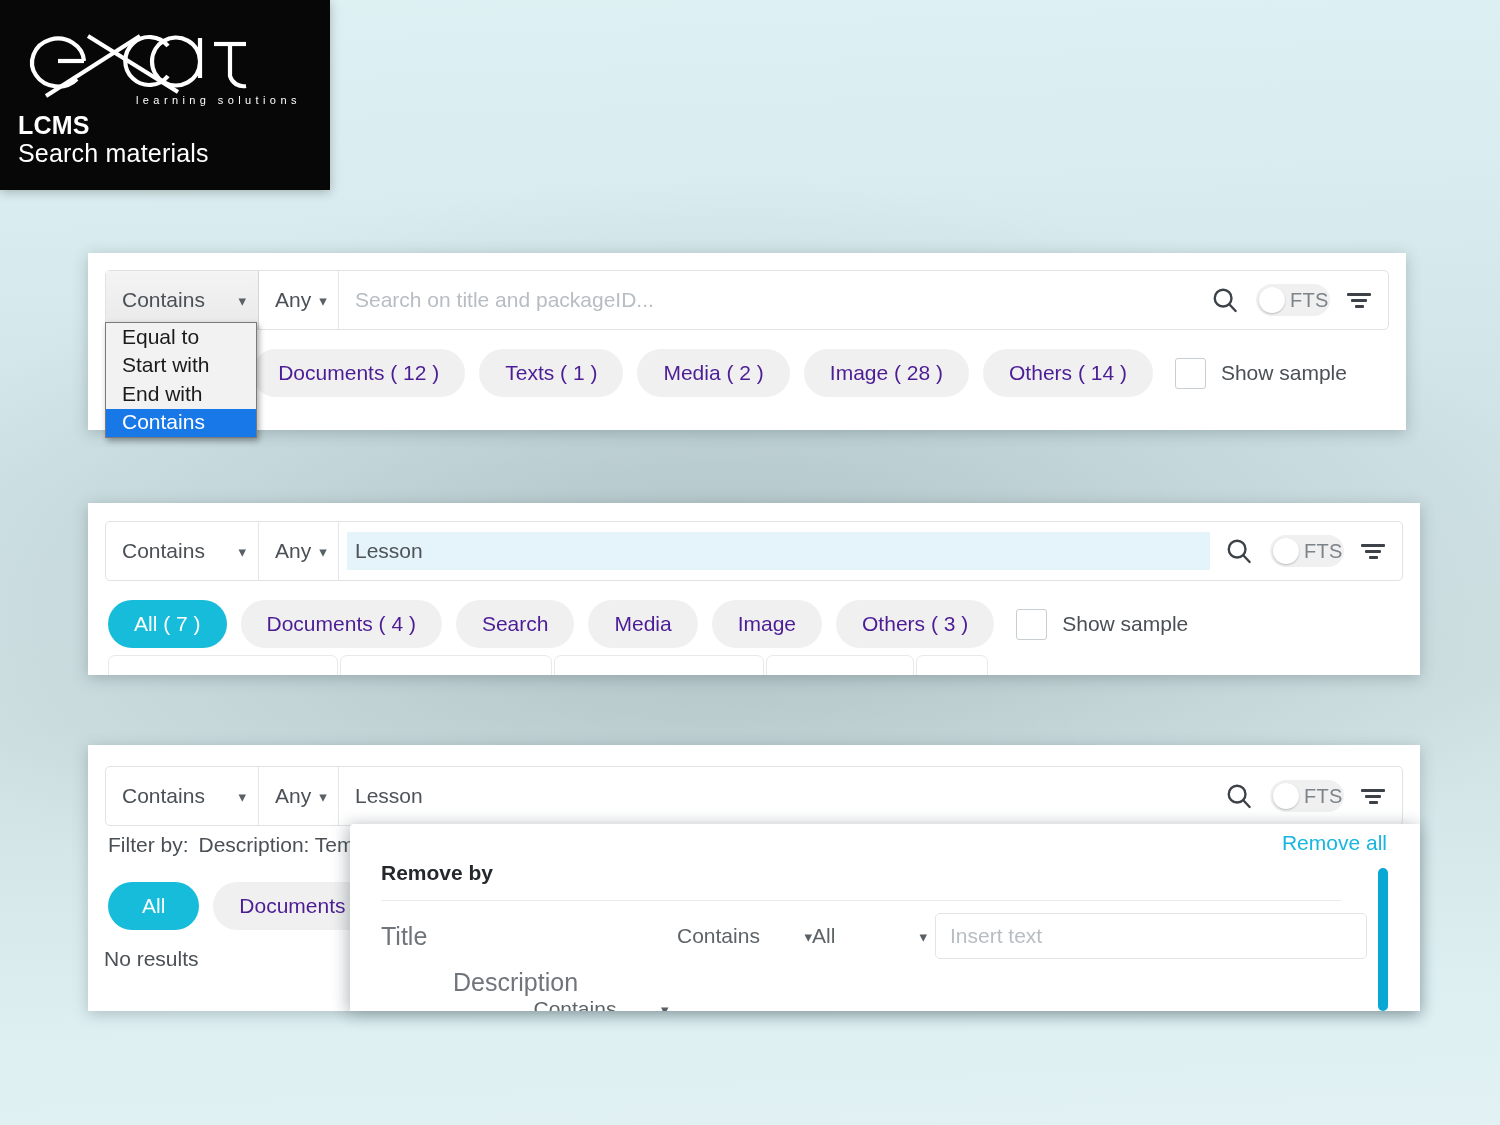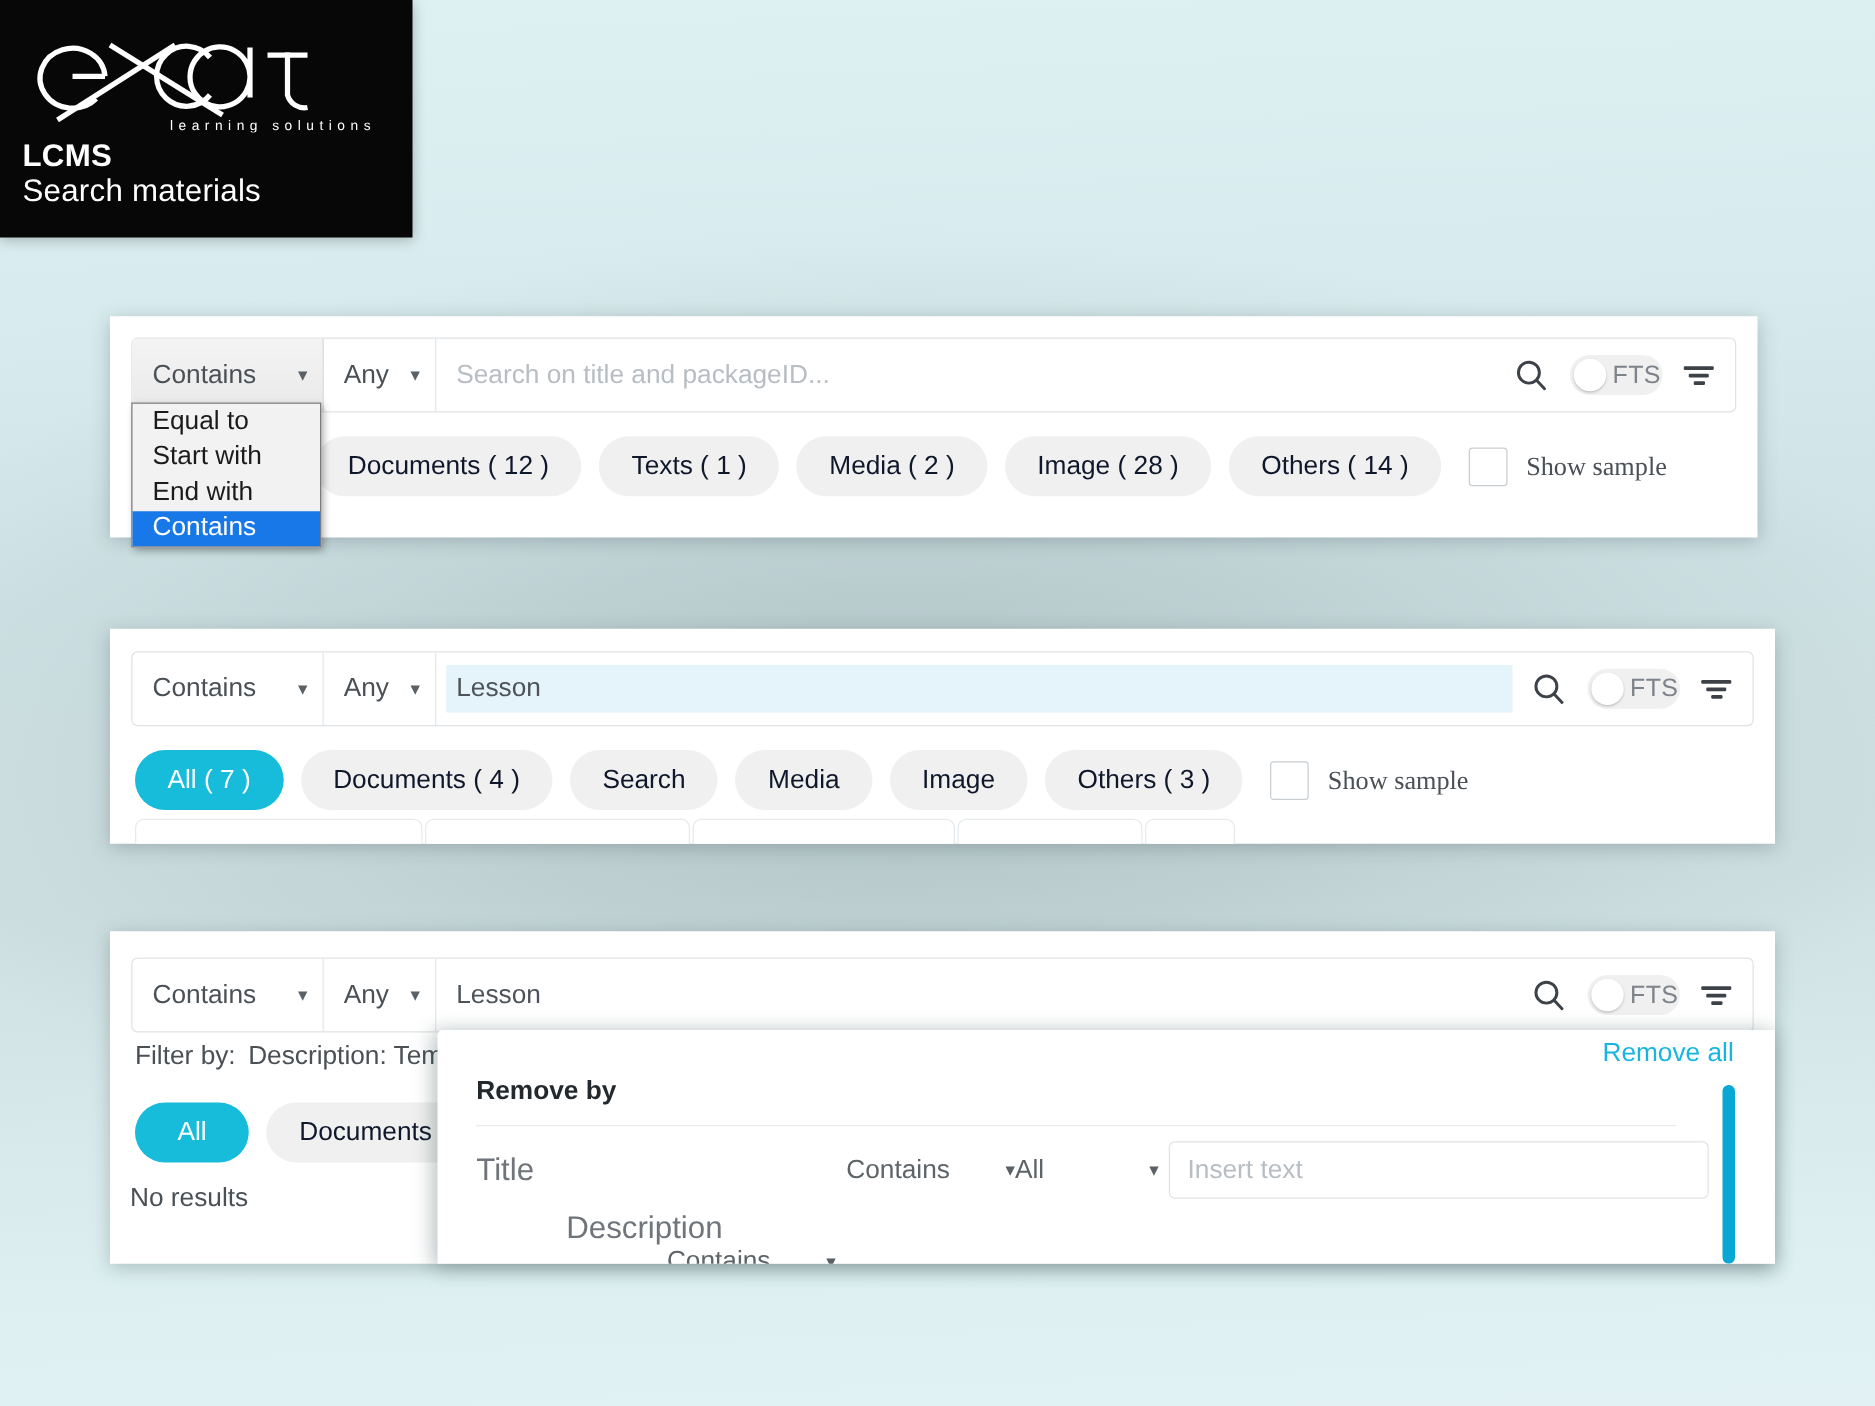--- a/index.html
+++ b/index.html
@@ -57,21 +57,21 @@
   .sel {
     display: flex; align-items: center; justify-content: space-between;
     padding: 0 12px 0 16px;
     border-right: 1px solid #e3e7ea;
     font-size: 21px; color: #4a5055;
     background: transparent;
     cursor: pointer;
     white-space: nowrap;
   }
   .sel.w-contains { width: 153px; }
-  .sel.w-any      { width: 90px; }
+  .sel.w-any      { width: 80px; }
   .sel.open { background: linear-gradient(#f4f4f4, #e9e9e9); border-right-color:#d6d6d6; }
   .caret { margin-left: 8px; color: #5a6166; font-size: 15px; line-height: 1; }
 
   .search-input-wrap { flex: 1; display: flex; align-items: center; padding: 0 8px; }
   .search-input {
     width: 100%; height: 38px; border: 0; outline: none;
     font-family: inherit; font-size: 21px; color: #4d5358;
     background: transparent; padding: 0 8px;
   }
   .search-input.highlight { background: #e4f4fa; }
@@ -113,29 +113,29 @@
   }
   .native-dd .opt.selected { background: #1878e8; color: #ffffff; }
 
   
   .chips { position: absolute; display: flex; align-items: center; gap: 14px; }
   #chips-1 { left: 108px; top: 349px; }
   #chips-2 { left: 108px; top: 600px; }
   #chips-3 { left: 108px; top: 882px; }
 
   .chip {
-    background: #f0f0f0; color: #0f172a;
+    background: #f0f0f0; color: #4c1d95;
     border-radius: 24px; font-size: 21px;
     padding: 12px 26px; white-space: nowrap; cursor: pointer;
     border: 0;
     font-family: inherit;
   }
   .chip.active { background: #16bcda; color: #ffffff; }
 
-  .showsample { display: flex; align-items: center; gap: 15px; margin-left: 8px; font-family: Liberation Serif, serif; }
+  .showsample { display: flex; align-items: center; gap: 15px; margin-left: 8px; }
   .checkbox { width: 31px; height: 31px; border: 1px solid #c9ced2; border-radius: 3px; background: #fff; cursor: pointer; }
   .ss-label { font-size: 21px; color: #4a5055; white-space: nowrap; }
 
   
   .ghost-row { position: absolute; left: 108px; top: 422px; display: flex; gap: 0; }
   .ghost-card { height: 26px; border: 1px solid #e6eaec; border-top-left-radius: 7px; border-top-right-radius: 7px; background: #fff; }
 
   
   .filterby-line {
     position: absolute; left: 108px; top: 833px;

